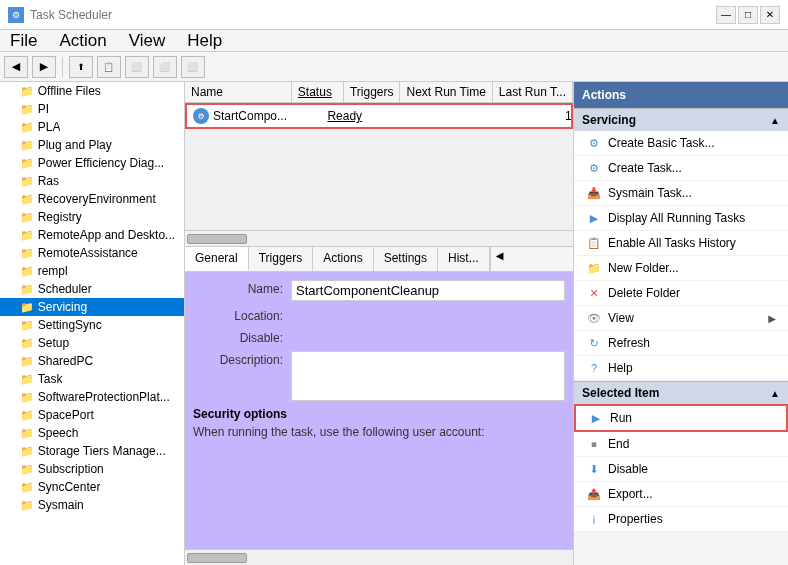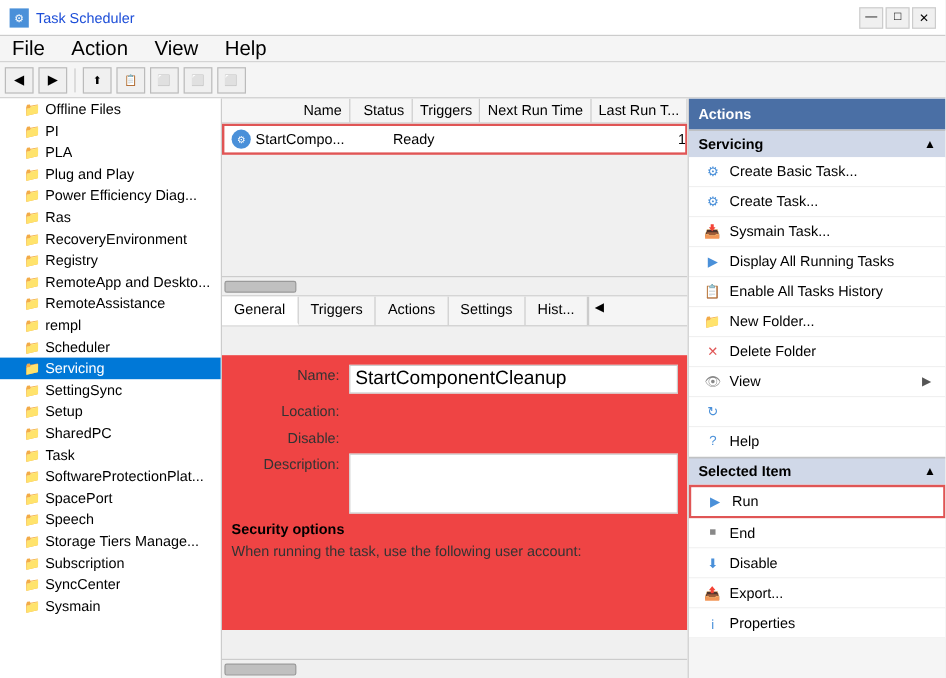--- a/index.html
+++ b/index.html
@@ -2,21 +2,21 @@
 <html><head>
   <meta charset="utf-8">
   <style>
     * { box-sizing: border-box; margin: 0; padding: 0; }
     body { font-family: 'Segoe UI', Tahoma, sans-serif; font-size: 12px; background: #f0f0f0; width: 788px; height: 565px; overflow: hidden; }
     
     
     .title-bar { background: #fff; border-bottom: 1px solid #ccc; display: flex; align-items: center; justify-content: space-between; padding: 6px 8px; height: 30px; }
     .title-bar-left { display: flex; align-items: center; gap: 6px; }
     .title-icon { width: 16px; height: 16px; background: #4a90d9; display: inline-flex; align-items: center; justify-content: center; color: white; font-size: 9px; }
-    .title-text { font-size: 12px; color: #1d4ed8; }
+    .title-text { font-size: 12px; color: #737373; }
     .title-controls { display: flex; gap: 2px; }
     .title-btn { width: 20px; height: 18px; background: #f0f0f0; border: 1px solid #ccc; cursor: pointer; font-size: 10px; display: flex; align-items: center; justify-content: center; }
     
     
     .menu-bar { background: #f5f5f5; border-bottom: 1px solid #ccc; display: flex; padding: 2px 4px; height: 22px; align-items: center; gap: 10px; }
     .menu-item { padding: 2px 6px; cursor: pointer; font-size: 17px; }
     
     
     .toolbar { background: #f5f5f5; border-bottom: 1px solid #ccc; display: flex; align-items: center; padding: 3px 4px; height: 30px; gap: 4px; }
     .toolbar-btn { width: 24px; height: 22px; background: #f0f0f0; border: 1px solid #bbb; cursor: pointer; display: flex; align-items: center; justify-content: center; font-size: 11px; }
@@ -32,46 +32,46 @@
     .tree-item .indent { display: inline-block; width: 12px; flex-shrink: 0; }
     .folder-icon { color: #f5a623; font-size: 11px; flex-shrink: 0; }
     .tree-label { overflow: hidden; text-overflow: ellipsis; font-size: 12px; }
     
     
     .middle-panel { flex: 1; display: flex; flex-direction: column; overflow: hidden; }
     
     
     .task-list-area { height: 165px; border-bottom: 1px solid #ccc; overflow: hidden; display: flex; flex-direction: column; }
     .task-list-header { display: flex; background: #f5f5f5; border-bottom: 1px solid #ccc; }
-    .col-header { padding: 3px 6px; font-size: 12px; border-right: 1px solid #ccc; cursor: pointer; white-space: nowrap; text-align: right; }
+    .col-header { padding: 3px 6px; font-size: 12px; border-right: 1px solid #ccc; cursor: pointer; white-space: nowrap; }
     .col-name { width: 150px; }
-    .col-status { width: 70px; }
+    .col-status { width: 70px; text-decoration: underline; }
     .col-triggers { width: 70px; }
     .col-next-run { width: 120px; }
     .col-last-run { flex: 1; }
     
     .task-list-body { flex: 1; overflow-y: auto; }
     .task-row { display: flex; align-items: center; cursor: pointer; border: 2px solid transparent; }
     .task-row.selected { border: 2px solid #e05555; background: #fff; }
     .task-cell { padding: 3px 6px; font-size: 12px; overflow: hidden; text-overflow: ellipsis; white-space: nowrap; }
     .task-icon { width: 16px; height: 16px; background: #4a90d9; border-radius: 50%; display: inline-flex; align-items: center; justify-content: center; color: white; font-size: 8px; flex-shrink: 0; margin-right: 4px; }
     .task-name-cell { width: 148px; display: flex; align-items: center; }
     
     
-    .task-detail-area { flex: 1; overflow: hidden; display: flex; flex-direction: column; gap: 24px; }
+    .task-detail-area { flex: 1; overflow: hidden; display: flex; flex-direction: column; }
     .tab-bar { display: flex; background: #f5f5f5; border-bottom: 1px solid #ccc; }
     .tab { padding: 4px 10px; cursor: pointer; font-size: 12px; border-right: 1px solid #ccc; }
     .tab.active { background: #fff; border-bottom: 2px solid #fff; }
     .tab-nav-btn { padding: 3px 5px; cursor: pointer; font-size: 10px; border-left: 1px solid #ccc; }
     
-    .detail-content { flex: 1; overflow-y: auto; padding: 8px; background: #ef4444; }
+    .detail-content { flex: 1; overflow-y: auto; padding: 8px; background: #c4b5fd; }
     .detail-row { display: flex; margin-bottom: 6px; align-items: flex-start; }
     .detail-label { width: 90px; font-size: 12px; color: #333; flex-shrink: 0; text-align: right; margin-right: 8px; padding-top: 2px; }
     .detail-value { flex: 1; font-size: 12px; }
-    .detail-input { width: 100%; border: 1px solid #ccc; padding: 2px 4px; font-size: 16px; background: #fff; }
+    .detail-input { width: 100%; border: 1px solid #ccc; padding: 2px 4px; font-size: 13px; background: #fff; }
     .detail-textarea { width: 100%; height: 50px; border: 1px solid #ccc; padding: 2px 4px; font-size: 12px; resize: none; }
     .security-section { margin-top: 6px; font-size: 12px; }
     .security-title { font-weight: bold; margin-bottom: 4px; }
     .security-text { font-size: 12px; color: #333; }
     
     
     .scroll-bar-h { height: 16px; background: #f0f0f0; border-top: 1px solid #ccc; display: flex; align-items: center; padding: 0 2px; }
     .scroll-thumb { height: 10px; background: #c0c0c0; border: 1px solid #999; border-radius: 2px; width: 60px; }
     
     
@@ -351,20 +351,21 @@
       <span class="action-icon" style="color:#e05555;">✕</span>
       <span class="action-text">Delete Folder</span>
     </div>
     <div class="action-item">
       <span class="action-icon" style="color:#888;">👁</span>
       <span class="action-text">View</span>
       <span class="action-arrow">▶</span>
     </div>
     <div class="action-item">
       <span class="action-icon" style="color:#4a90d9;">↻</span>
+      <span class="action-text">Refresh</span>
     </div>
     <div class="action-item">
       <span class="action-icon" style="color:#4a90d9;">?</span>
       <span class="action-text">Help</span>
     </div>
 
     <div class="section-header">
       <span>Selected Item</span>
       <span class="section-collapse">▲</span>
     </div>

